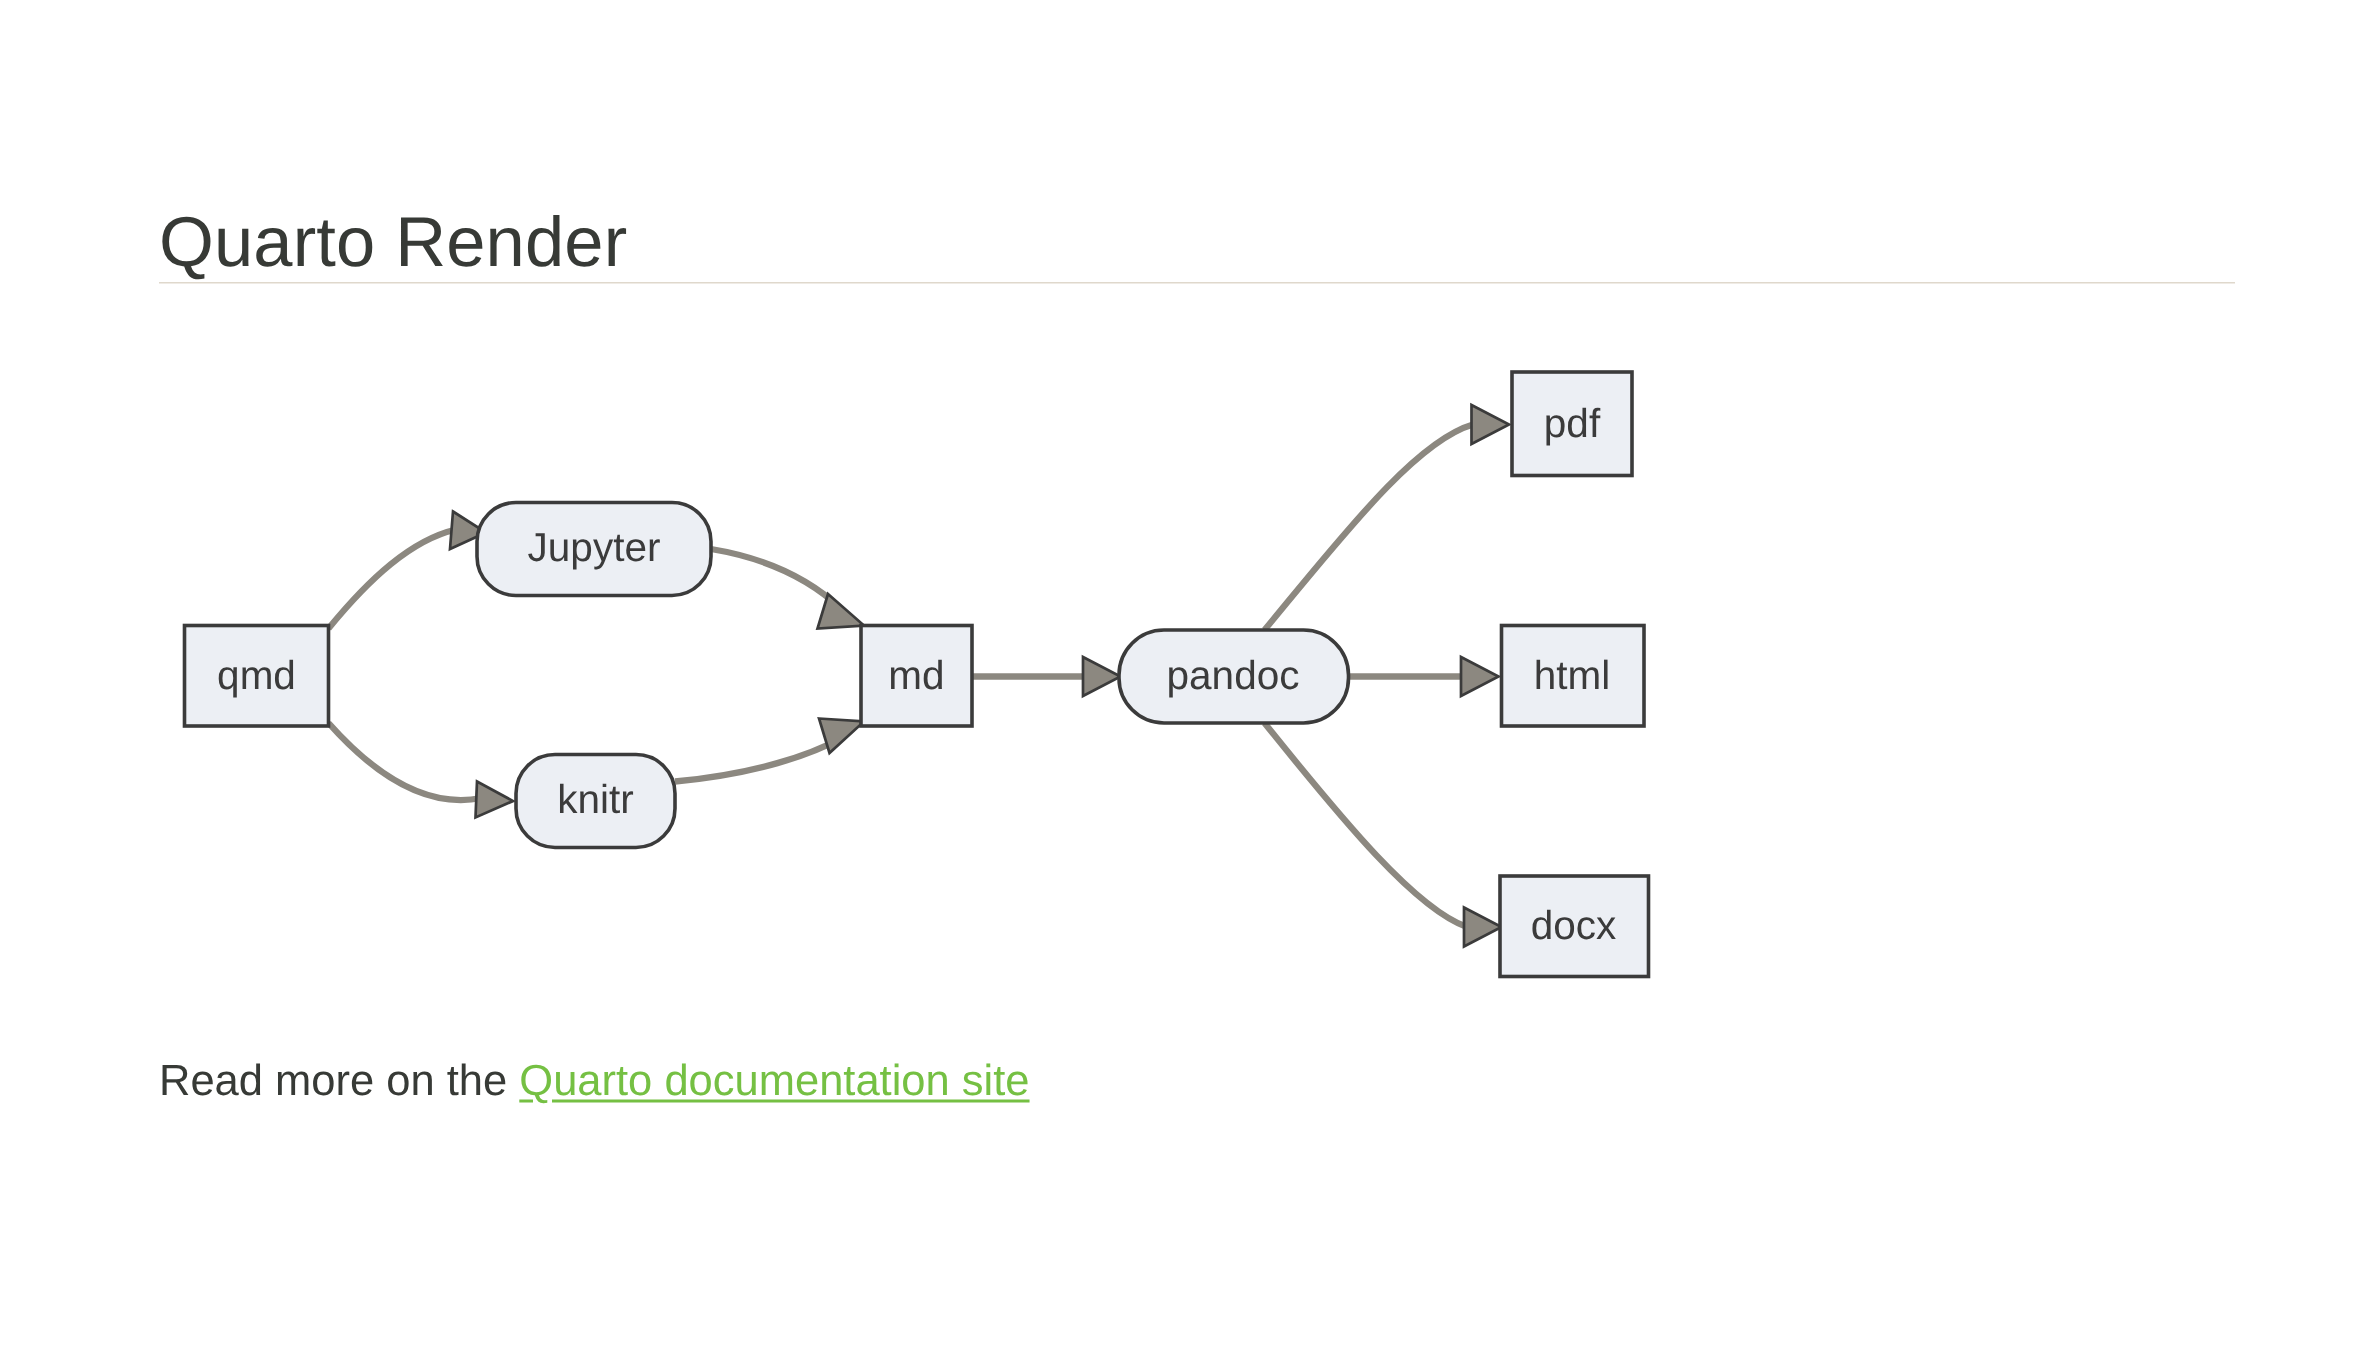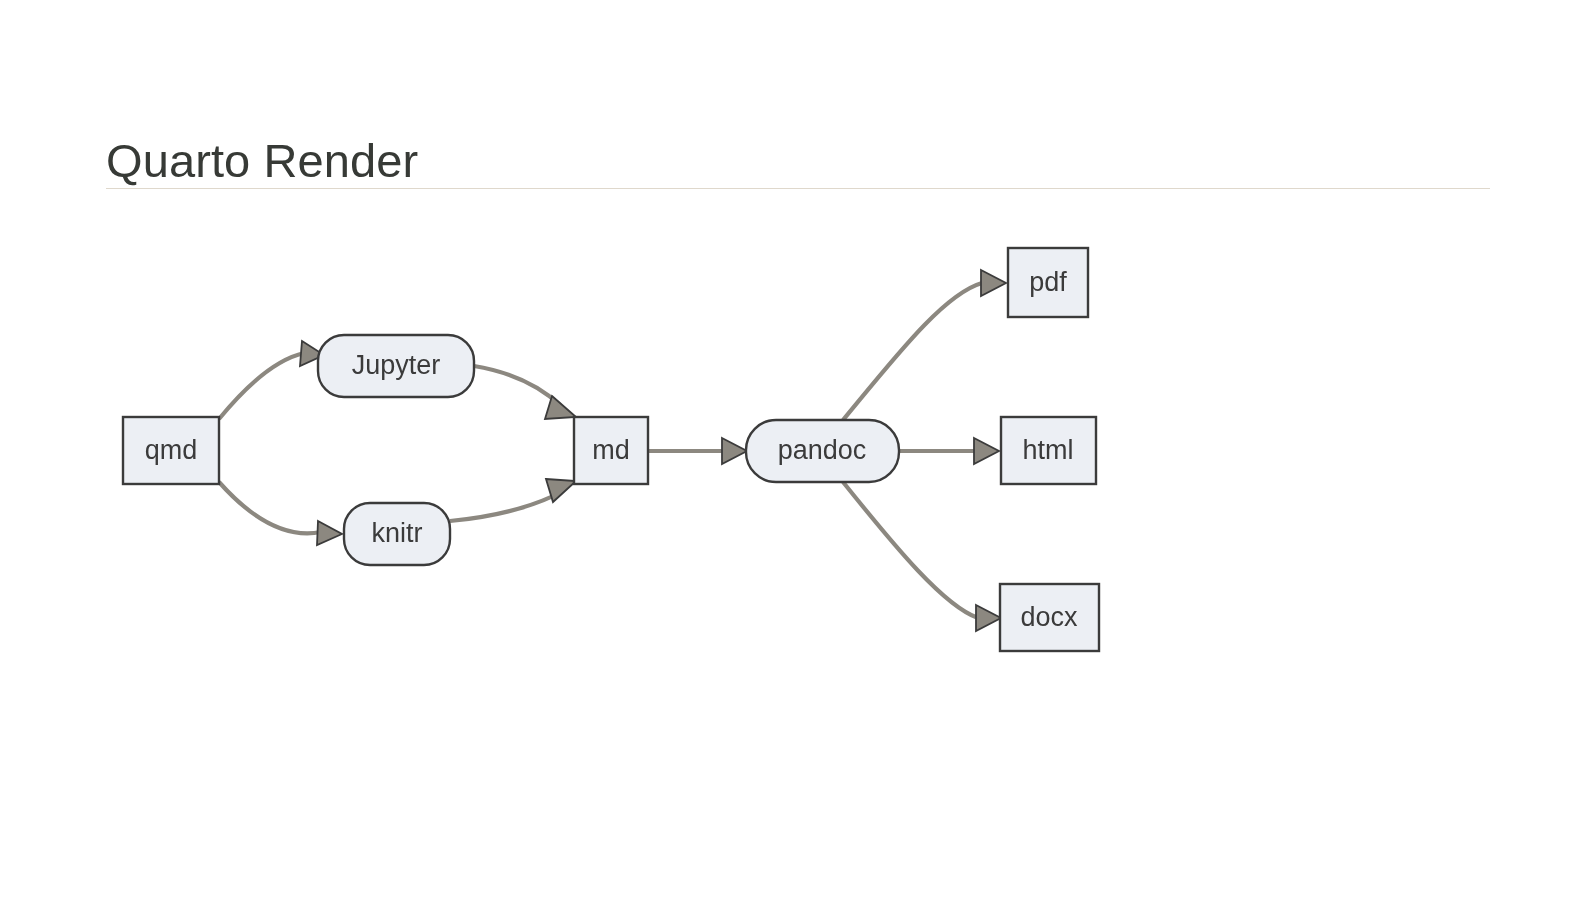--- a/index.html
+++ b/index.html
@@ -183,14 +183,15 @@
       </g>
 
       <g>
         <rect class="node-rect" x="894" y="358" width="99" height="67"></rect>
         <text class="node-label" x="943" y="393">docx</text>
       </g>
 
     </svg>
   </div>
 
+  <p class="read-more"><span>Read more on the </span><a href="#">Quarto documentation site</a></p>
 
 </div>
 
 </body></html>

